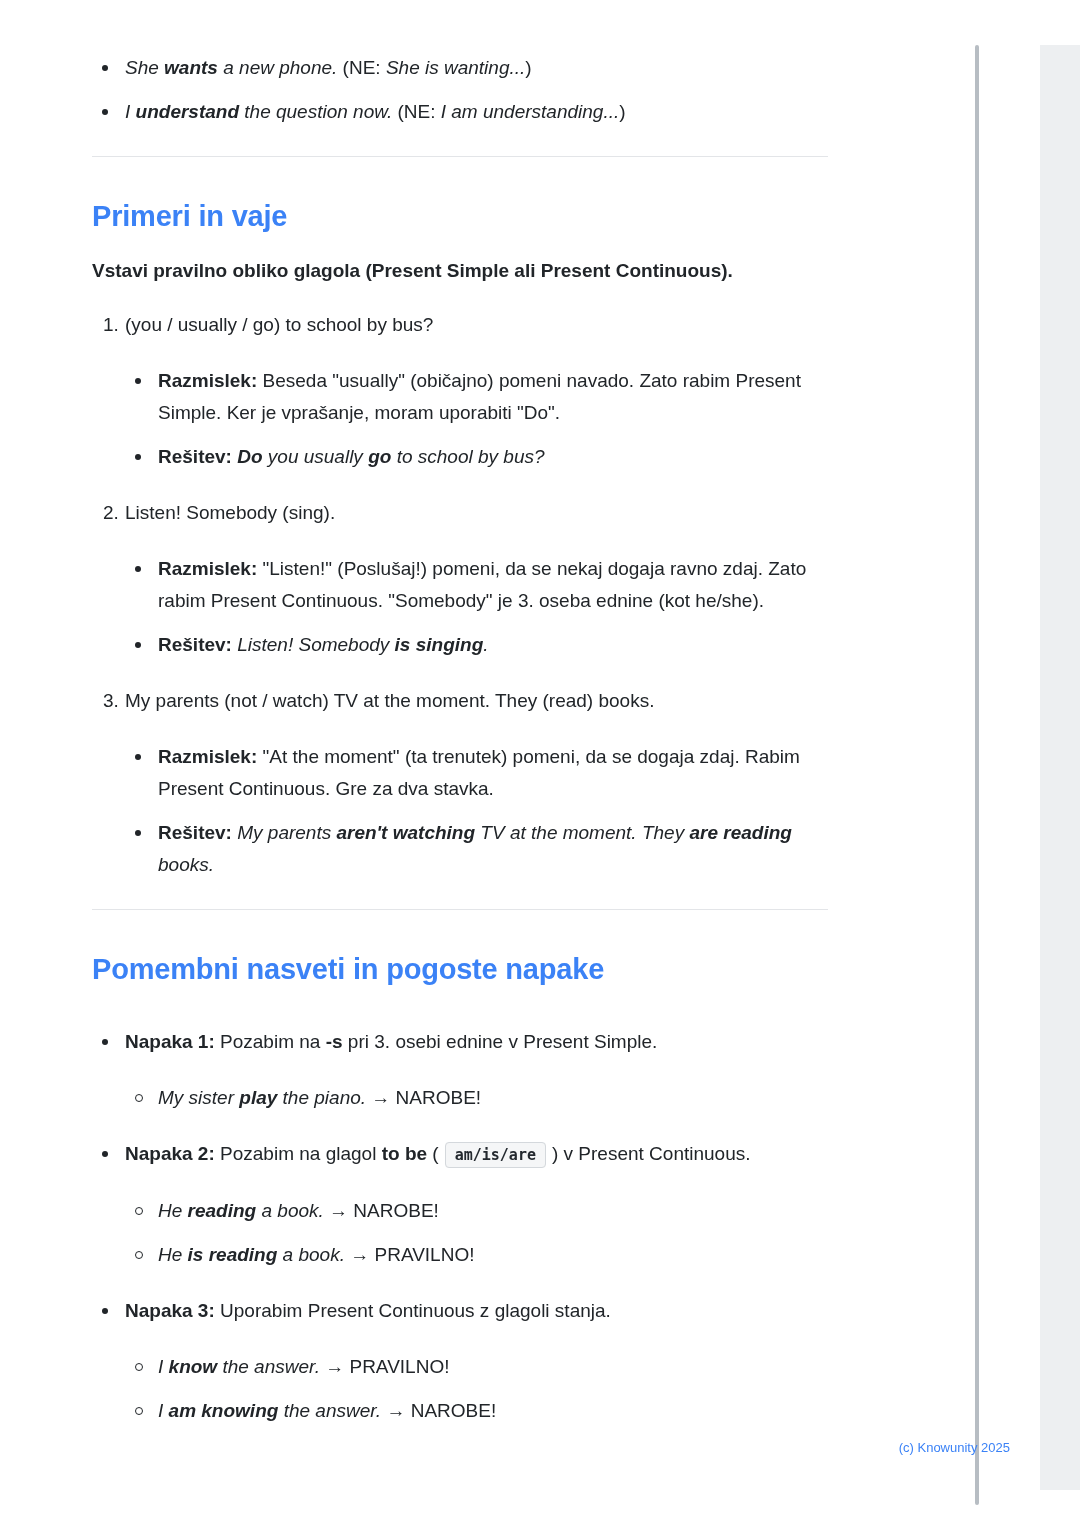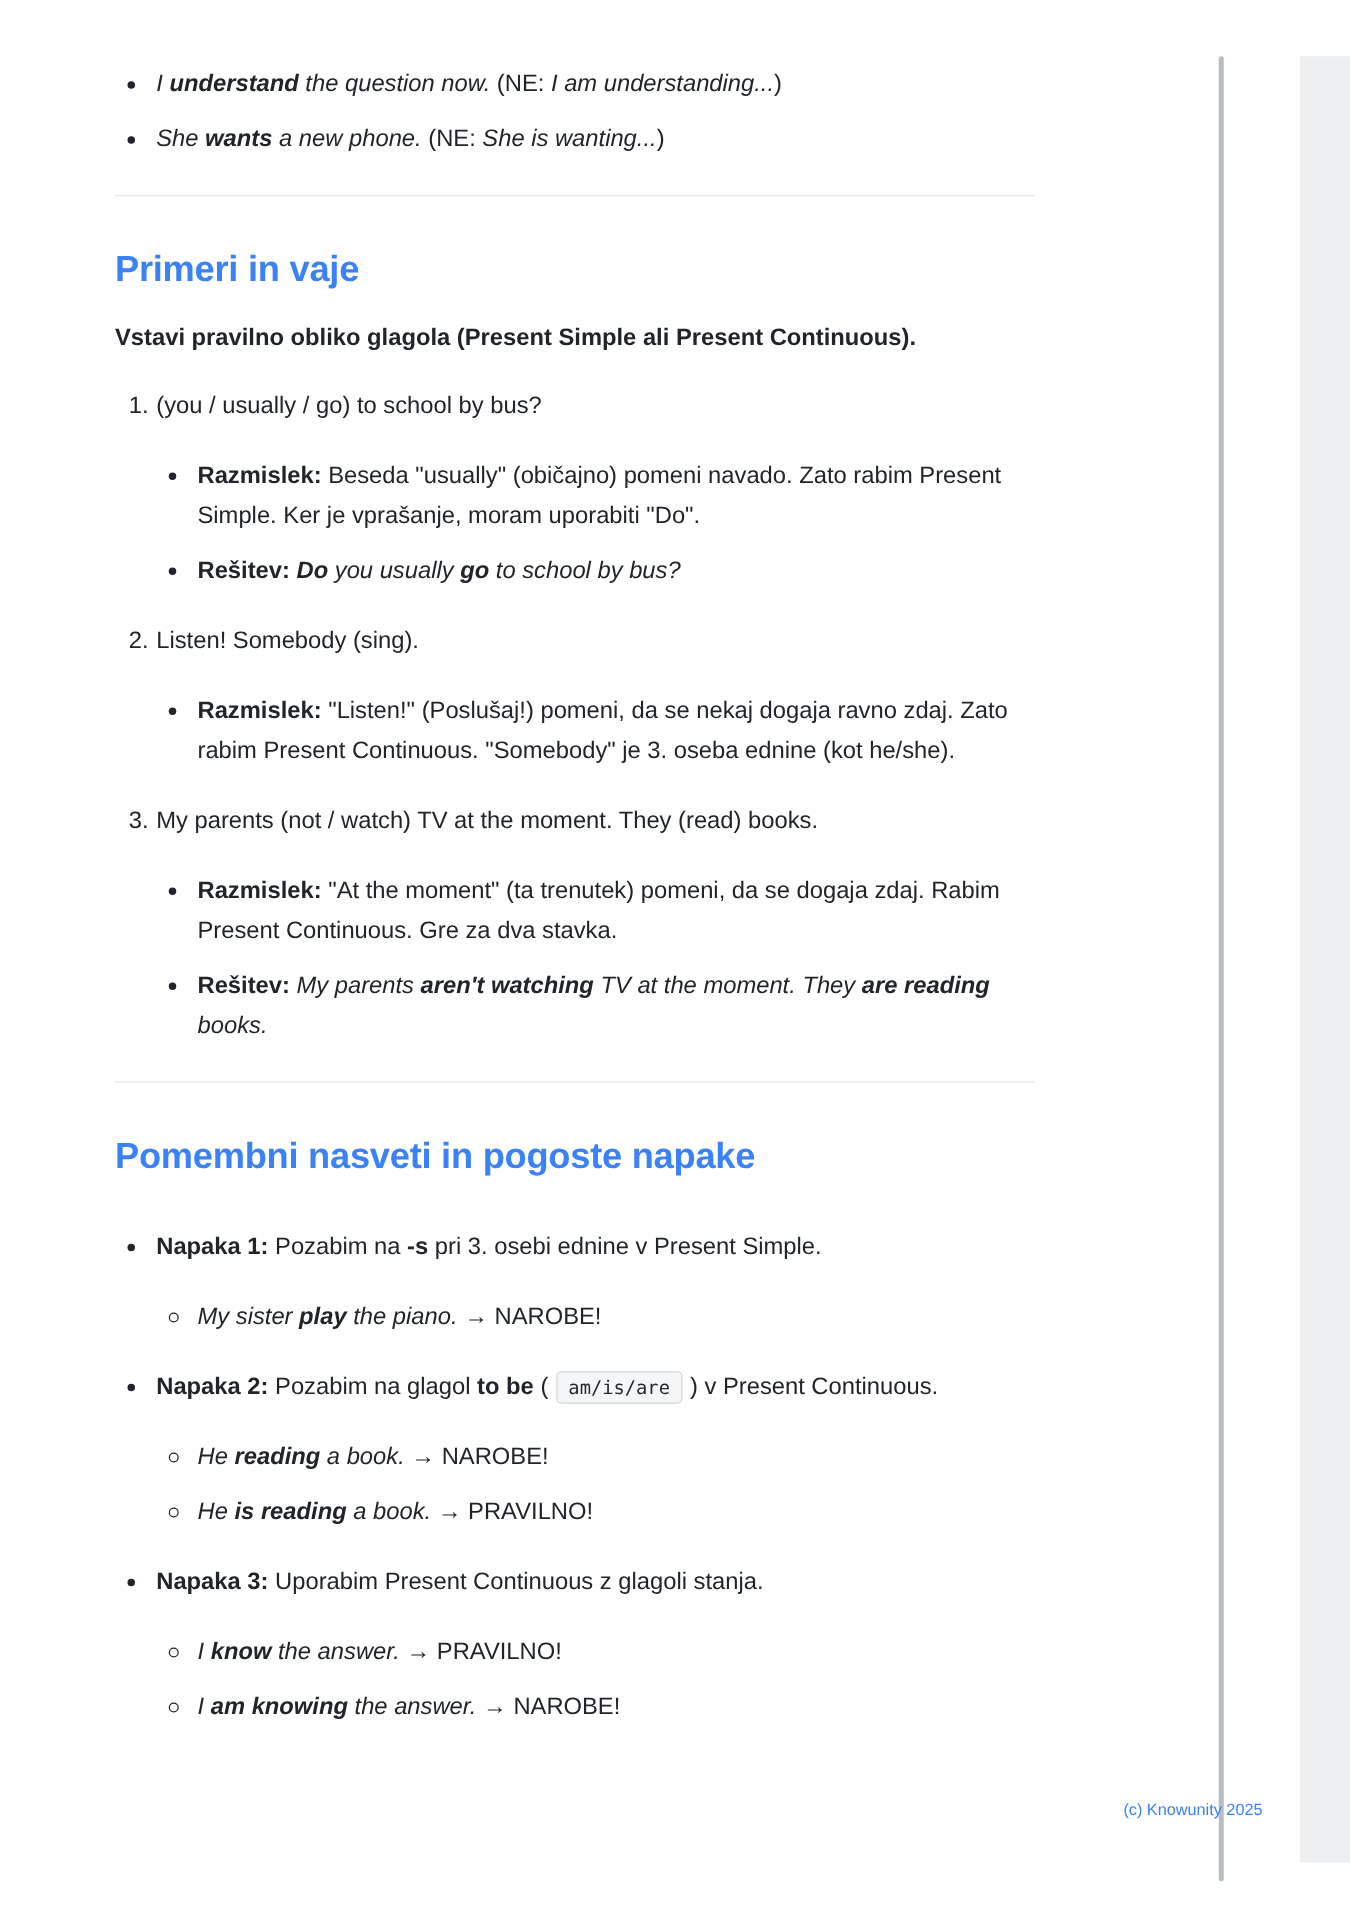--- a/index.html
+++ b/index.html
@@ -25,44 +25,44 @@
   p.instruction { font-weight:700; margin:24px 0 0 0; line-height:28px; }
 
   ol.examples { list-style:none; margin:0; padding:0; }
   ol.examples > li { margin-top:24px; }
 
   .tips { margin-top:40px; }
   .tips > .tip + .tip { margin-top:24px; }
 
   .tb { font-weight:700; }
   .ti { font-style:italic; }
-  .tc { font-family:"DejaVu Sans Mono", monospace; font-style:normal; font-weight:400; font-size:15px; background:#f5f6f7; border:1px solid #d4d8dc; border-radius:4px; padding:3px 9px; margin:0 6px; white-space:nowrap; color:#24292f; }
+  .tc { font-family:"DejaVu Sans Mono", monospace; font-style:normal; font-weight:700; font-size:15px; background:#f5f6f7; border:1px solid #d4d8dc; border-radius:4px; padding:3px 9px; margin:0 6px; white-space:nowrap; color:#24292f; }
 
   .footer { position:absolute; top:1440px; right:70px; font-size:13px; color:#3b82f6; line-height:16px; }
   .scroll-thumb { position:absolute; left:975px; top:45px; width:4px; height:1460px; background:#b7bdc3; border-radius:2px; }
   .side-strip { position:absolute; right:0; top:45px; width:40px; height:1445px; background:#edeff1; }
 </style>
 </head>
 <body>
 
 <div class="page">
   <div class="content">
 
     <div class="intro">
       <div class="row">
         <span class="marker-col">
             <span class="disc"></span>
           </span>
-        <div class="txt"><span class="ti">I </span><span class="tb ti">understand</span><span class="ti"> the question now.</span><span> (NE: </span><span class="ti">I am understanding...</span><span>)</span></div>
+        <div class="txt"><span class="ti">She </span><span class="tb ti">wants</span><span class="ti"> a new phone.</span><span> (NE: </span><span class="ti">She is wanting...</span><span>)</span></div>
       </div>
       <div class="row">
         <span class="marker-col">
             <span class="disc"></span>
           </span>
-        <div class="txt"><span class="ti">She </span><span class="tb ti">wants</span><span class="ti"> a new phone.</span><span> (NE: </span><span class="ti">She is wanting...</span><span>)</span></div>
+        <div class="txt"><span class="ti">I </span><span class="tb ti">understand</span><span class="ti"> the question now.</span><span> (NE: </span><span class="ti">I am understanding...</span><span>)</span></div>
       </div>
     </div>
 
     <hr class="divider">
 
     <h2 class="section-heading">Primeri in vaje</h2>
     <p class="instruction">Vstavi pravilno obliko glagola (Present Simple ali Present Continuous).</p>
 
     <ol class="examples">
 
@@ -91,20 +91,26 @@
         <div class="row">
           <span class="num">2.</span>
           <div class="txt"><span>Listen! Somebody (sing).</span></div>
         </div>
         <div class="sub">
           <div class="row">
             <span class="marker-col">
                 <span class="disc"></span>
               </span>
             <div class="txt"><span class="tb">Razmislek:</span><span> "Listen!" (Poslušaj!) pomeni, da se nekaj dogaja ravno zdaj. Zato rabim Present Continuous. "Somebody" je 3. oseba ednine (kot he/she).</span></div>
+          </div>
+          <div class="row">
+            <span class="marker-col">
+                <span class="disc"></span>
+              </span>
+            <div class="txt"><span class="tb">Rešitev:</span><span> </span><span class="ti">Listen! Somebody </span><span class="tb ti">is singing</span><span class="ti">.</span></div>
           </div>
         </div>
       </li>
 
       <li>
         <div class="row">
           <span class="num">3.</span>
           <div class="txt"><span>My parents (not / watch) TV at the moment. They (read) books.</span></div>
         </div>
         <div class="sub">

